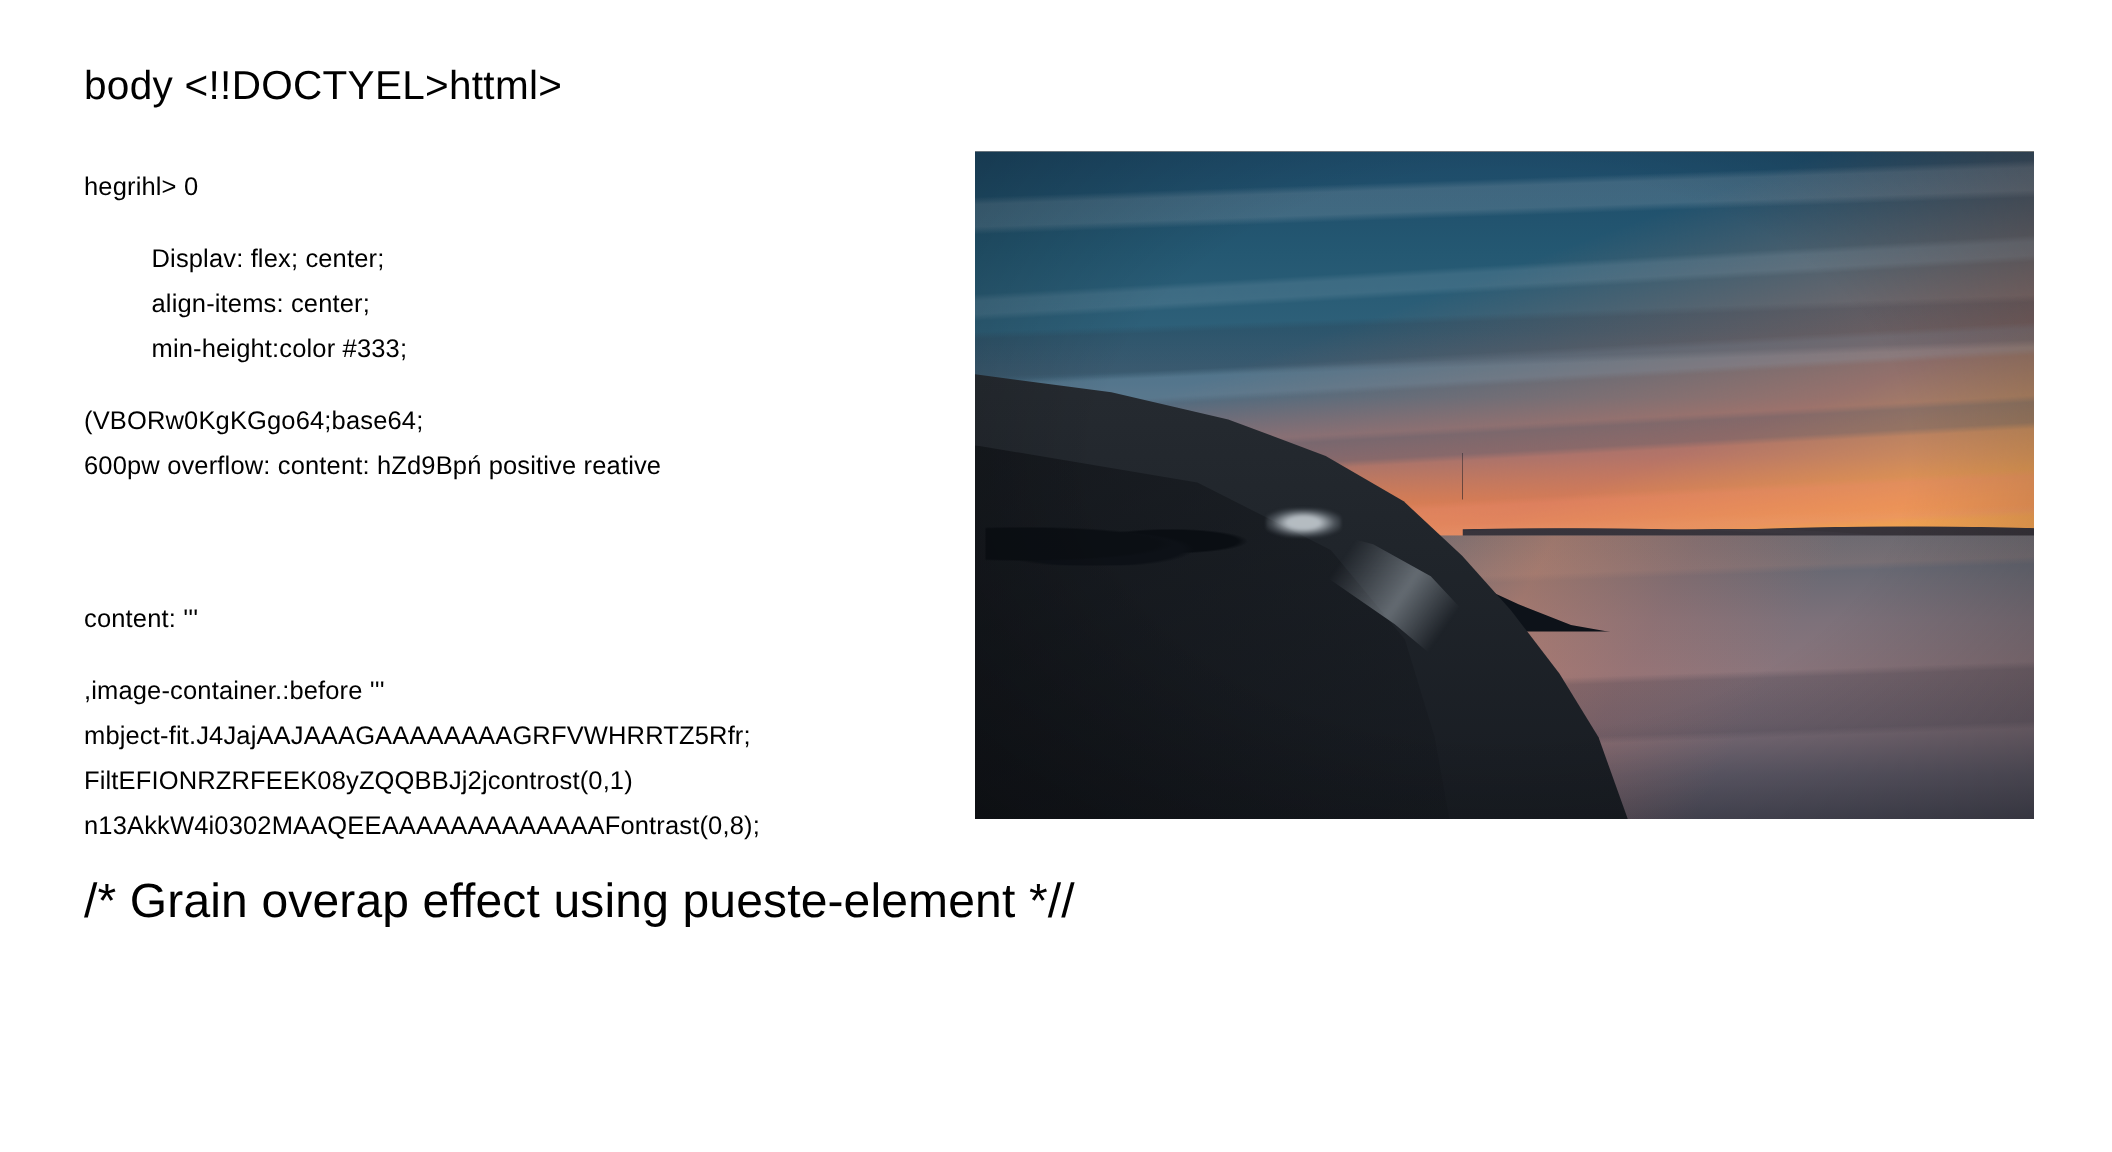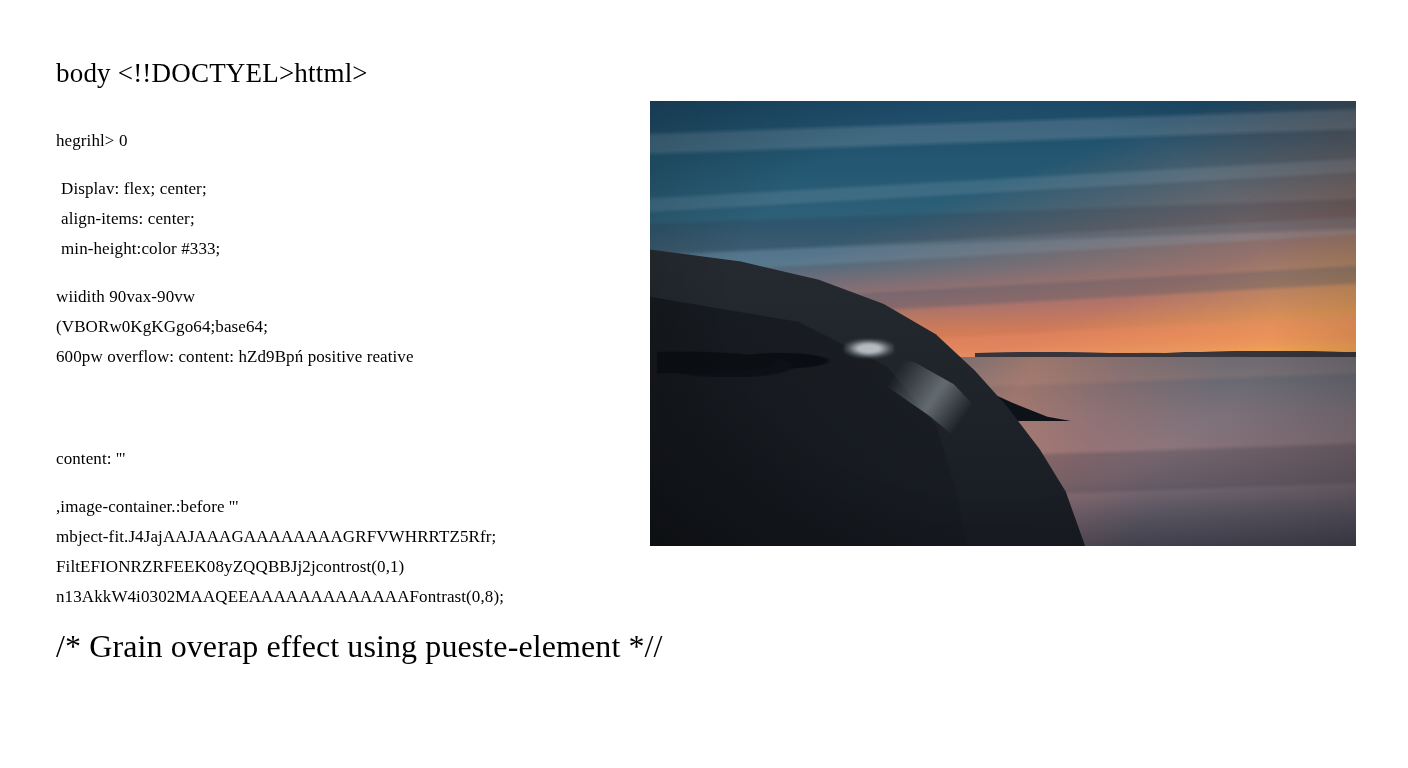--- a/index.html
+++ b/index.html
@@ -14,43 +14,42 @@
     position: relative;
     overflow: hidden;
     font-family: "Liberation Sans", sans-serif;
     color: #000000;
   }
 
   
   #code-column {
     position: absolute;
     left: 56px;
-    top: 56px;
+    top: 40px;
     width: 660px;
-    font-family: Liberation Serif, serif;
   }
 
   .heading-line {
     font-size: 27px;
     line-height: 34px;
     letter-spacing: 0.2px;
     white-space: nowrap;
     margin: 0 0 36px 0;
   }
 
   .code-line {
     font-size: 17px;
     line-height: 30px;
     letter-spacing: 0.1px;
     white-space: nowrap;
     margin: 0;
   }
 
   .para { margin: 0 0 18px 0; }
-  .para.indent { padding-left: 5px; }
+  .para.indent { padding-left: 5px; margin-left: 40px; }
   .gap-lg { margin-bottom: 72px; }
 
   .final-note {
     font-size: 32px;
     line-height: 32px;
     letter-spacing: 0.1px;
     white-space: nowrap;
     margin: 14px 0 0 0;
   }
 
@@ -240,21 +239,20 @@
     <div class="code-line">hegrihl&gt; 0</div>
   </div>
 
   <div class="para indent">
     <div class="code-line">Displav: flex; center;</div>
     <div class="code-line">align-items: center;</div>
     <div class="code-line">min-height:color #333;</div>
   </div>
 
   <div class="para gap-lg">
-    <div class="code-line">wiidith 90vax-90vw</div>
     <div class="code-line">(VBORw0KgKGgo64;base64;</div>
     <div class="code-line">600pw overflow: content: hZd9Bpń positive reative</div>
   </div>
 
   <div class="para">
     <div class="code-line">content: '''</div>
   </div>
 
   <div class="para">
     <div class="code-line">,image-container.:before   '''</div>

